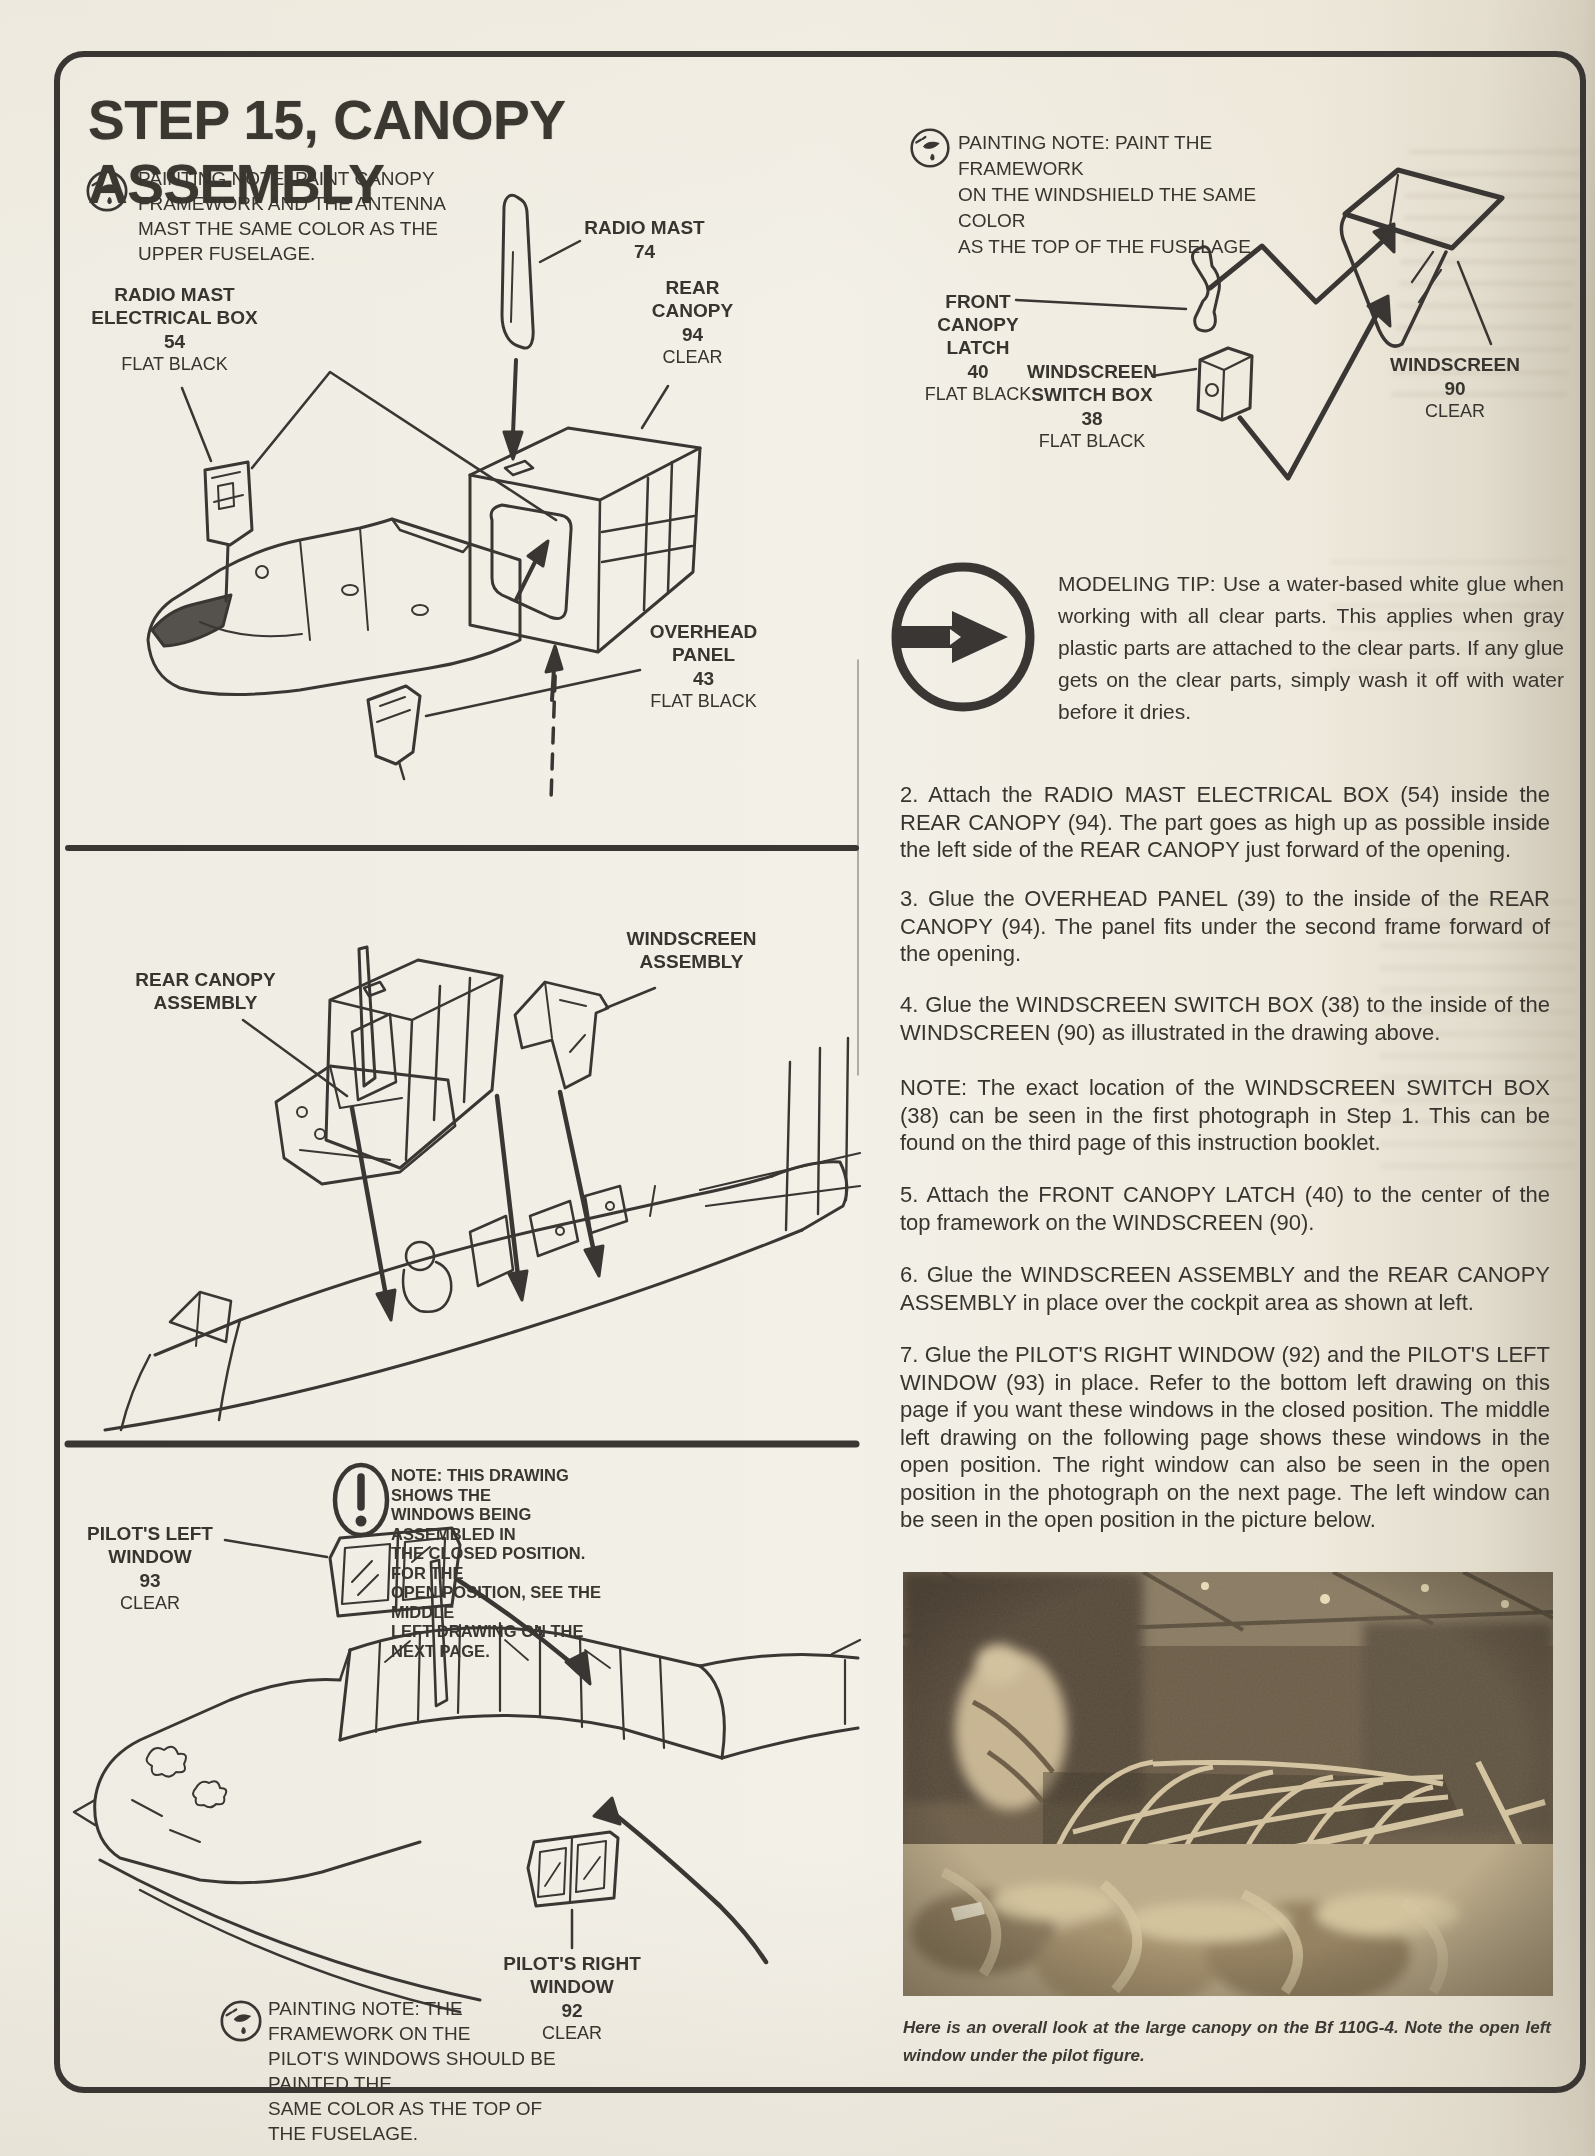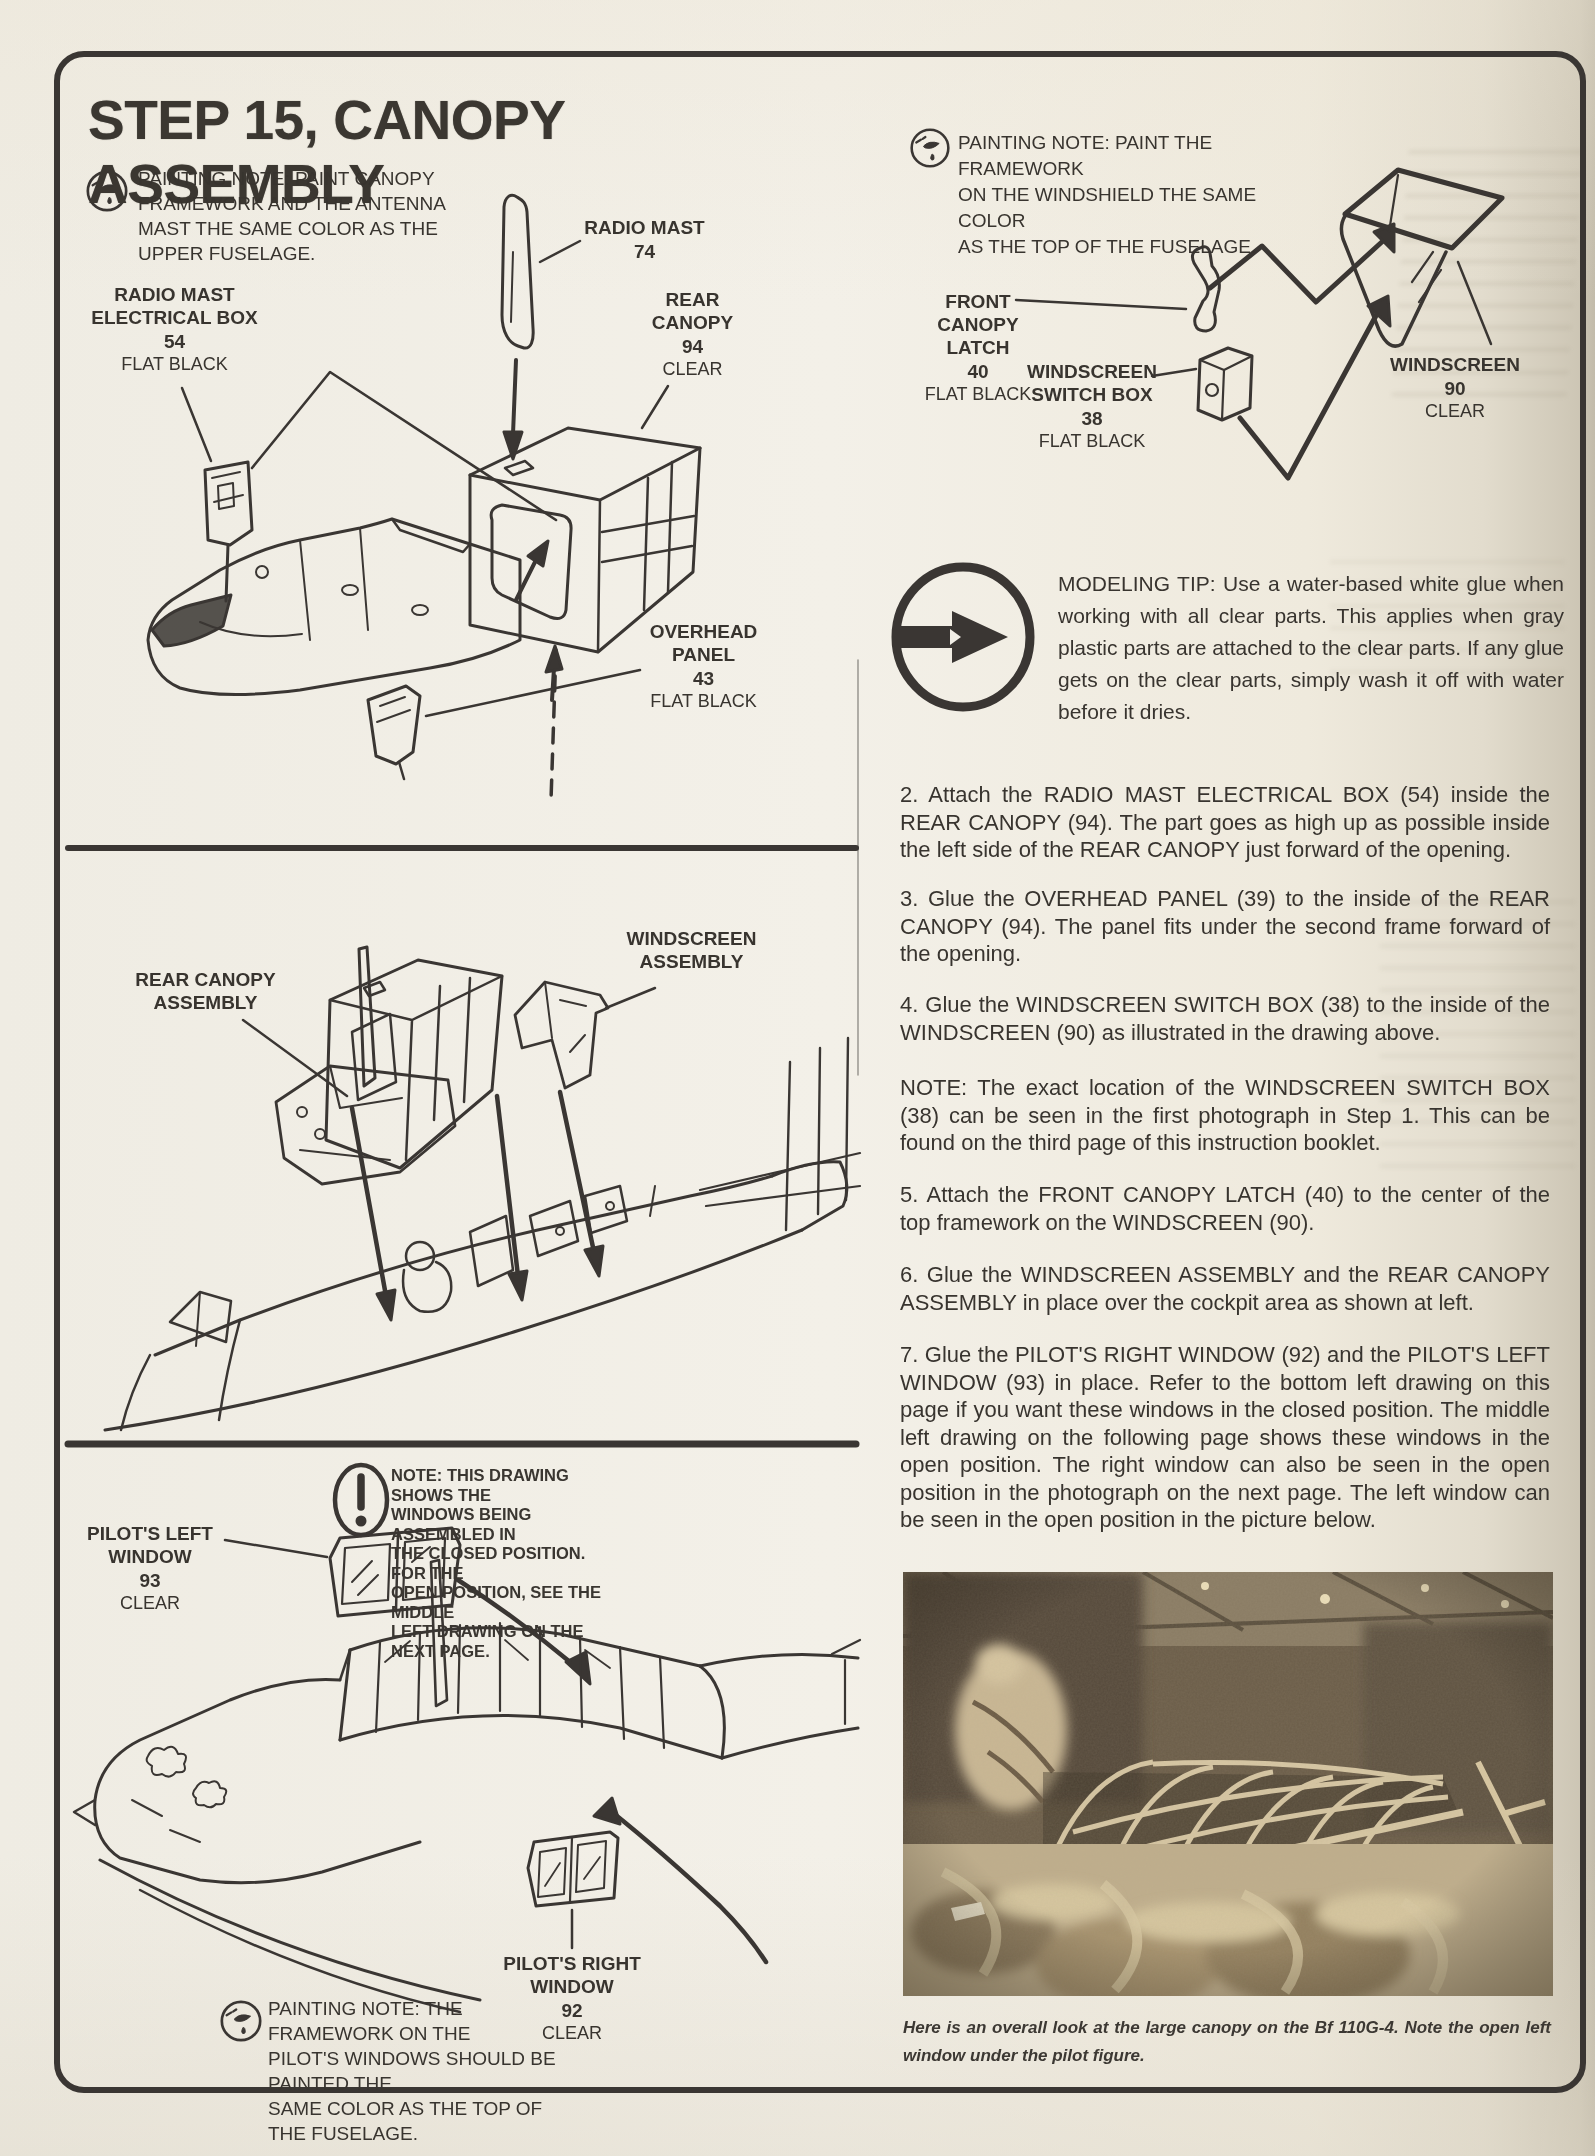--- a/index.html
+++ b/index.html
@@ -23,21 +23,21 @@
   .pnote2{left:958px;top:130px;width:352px;line-height:26px;}
   .pnote3{left:268px;top:1996px;width:310px;}
 
   .dlabel{text-align:center;color:#38342f;}
   .dlabel .nm{font-weight:bold;font-size:19px;line-height:23px;white-space:pre-line;}
   .dlabel .no{font-weight:bold;font-size:19px;line-height:21px;margin-top:2px;}
   .dlabel .fin{font-size:18px;line-height:21px;margin-top:2px;}
 
   .lbl-ebox{left:77px;top:283px;width:195px;}
   .lbl-mast{left:577px;top:216px;width:135px;}
-  .lbl-rcanopy{left:630px;top:288px;width:125px;}
+  .lbl-rcanopy{left:630px;top:276px;width:125px;}
   .lbl-opanel{left:637px;top:620px;width:133px;}
   .note-partfits{left:293px;top:746px;width:258px;font-size:19px;line-height:23px;text-align:center;color:#38342f;}
   .lbl-rca{left:113px;top:968px;width:185px;}
   .lbl-wsa{left:608px;top:927px;width:167px;}
   .note3{left:391px;top:1466px;width:222px;font-size:16.5px;line-height:19.5px;font-weight:bold;color:#3a3631;}
   .lbl-plw{left:74px;top:1522px;width:152px;}
   .lbl-prw{left:496px;top:1952px;width:152px;}
   .lbl-latch{left:916px;top:290px;width:124px;}
   .lbl-sbox{left:1010px;top:360px;width:164px;}
   .lbl-ws{left:1373px;top:353px;width:164px;}

